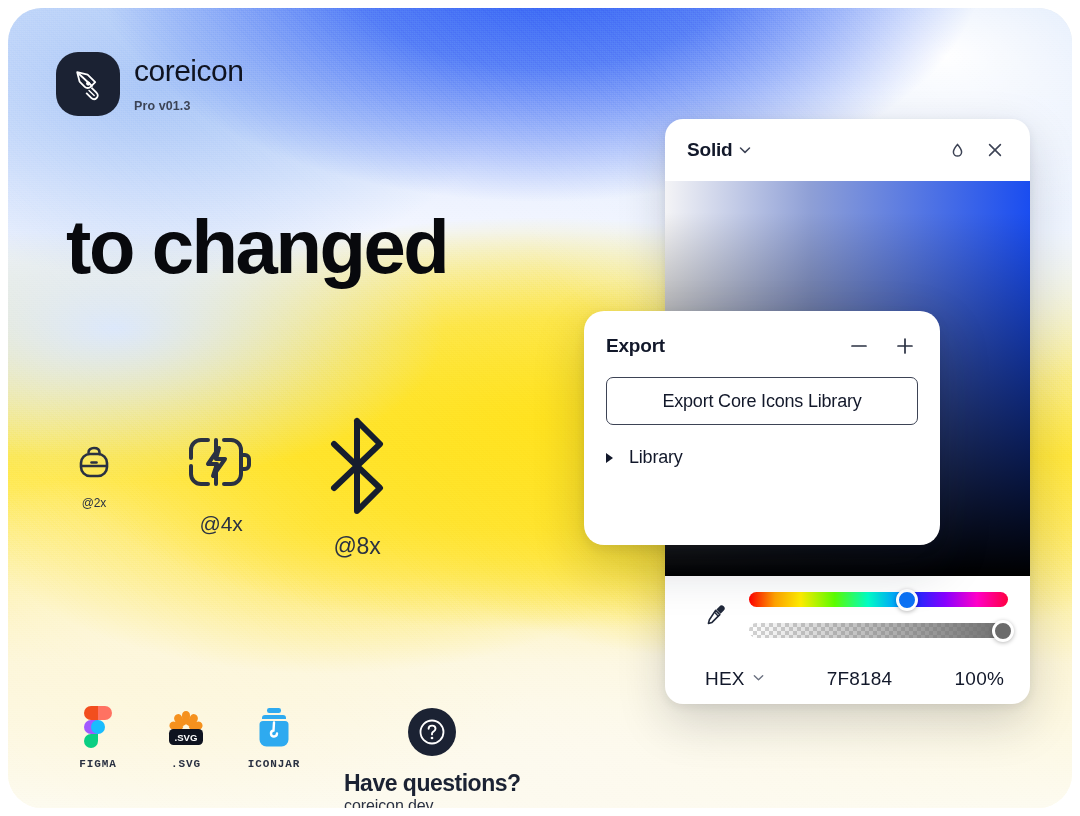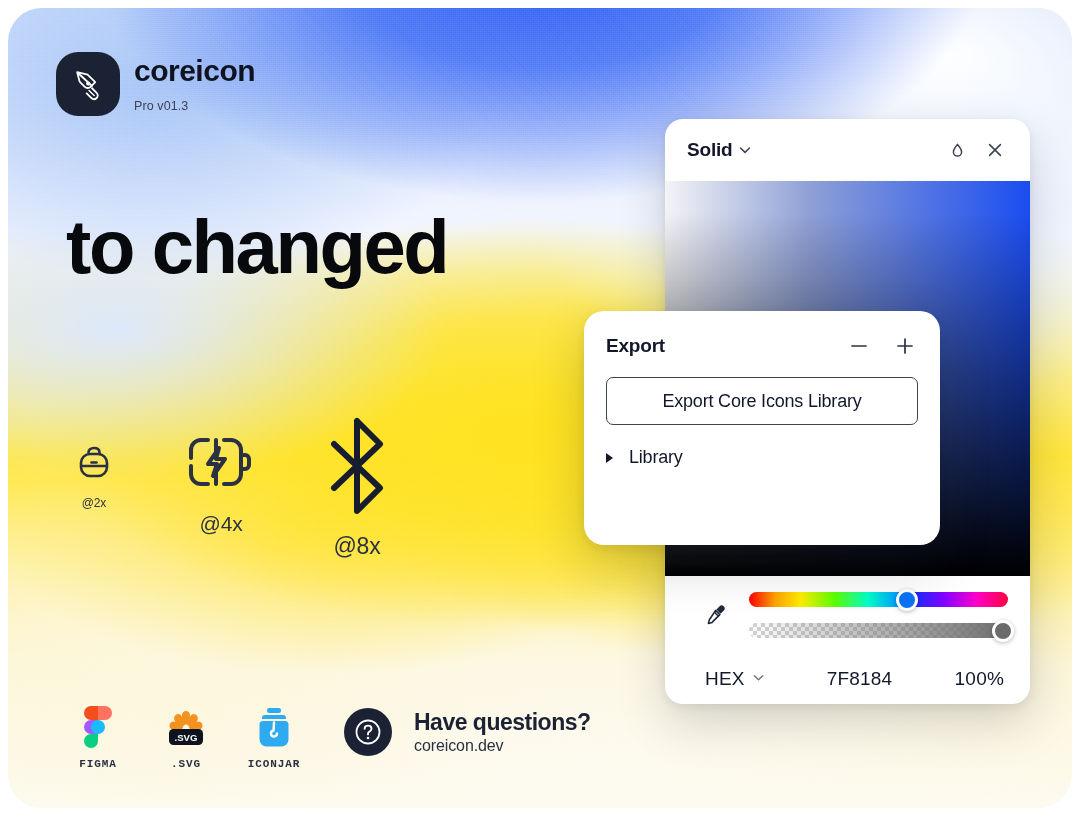--- a/index.html
+++ b/index.html
@@ -73,28 +73,28 @@
     width: 64px;
     height: 64px;
     border-radius: 22px;
     background: #1b2233;
     display: flex;
     align-items: center;
     justify-content: center;
   }
   .logo-text .brand {
     font-size: 30px;
-    font-weight: 700;
+    font-weight: 400;
     letter-spacing: -0.5px;
     color: #0f1320;
     line-height: 1.05;
   }
   .logo-text .version {
     font-size: 12.5px;
-    font-weight: 400;
+    font-weight: 700;
     color: #3c4456;
     letter-spacing: 0.1px;
     margin-top: 12px;
   }
 
   
   .headline {
     position: absolute;
     left: 58px;
     top: 193px;
@@ -144,23 +144,24 @@
   .fmt-label {
     font-size: 11px;
     font-weight: 700;
     letter-spacing: 0.9px;
     color: #2a3142;
     font-family: "Liberation Mono", monospace;
   }
   .help {
     display: flex;
     align-items: center;
-    gap: 22px;
+    gap: 14px;
     margin-left: 14px;
     margin-top: 2px;
+    flex-direction: column;
   }
   .help-circle {
     width: 48px; height: 48px;
     border-radius: 50%;
     background: #1b2233;
     display: flex; align-items: center; justify-content: center;
     flex: 0 0 auto;
   }
   .help-title {
     font-size: 23px;

